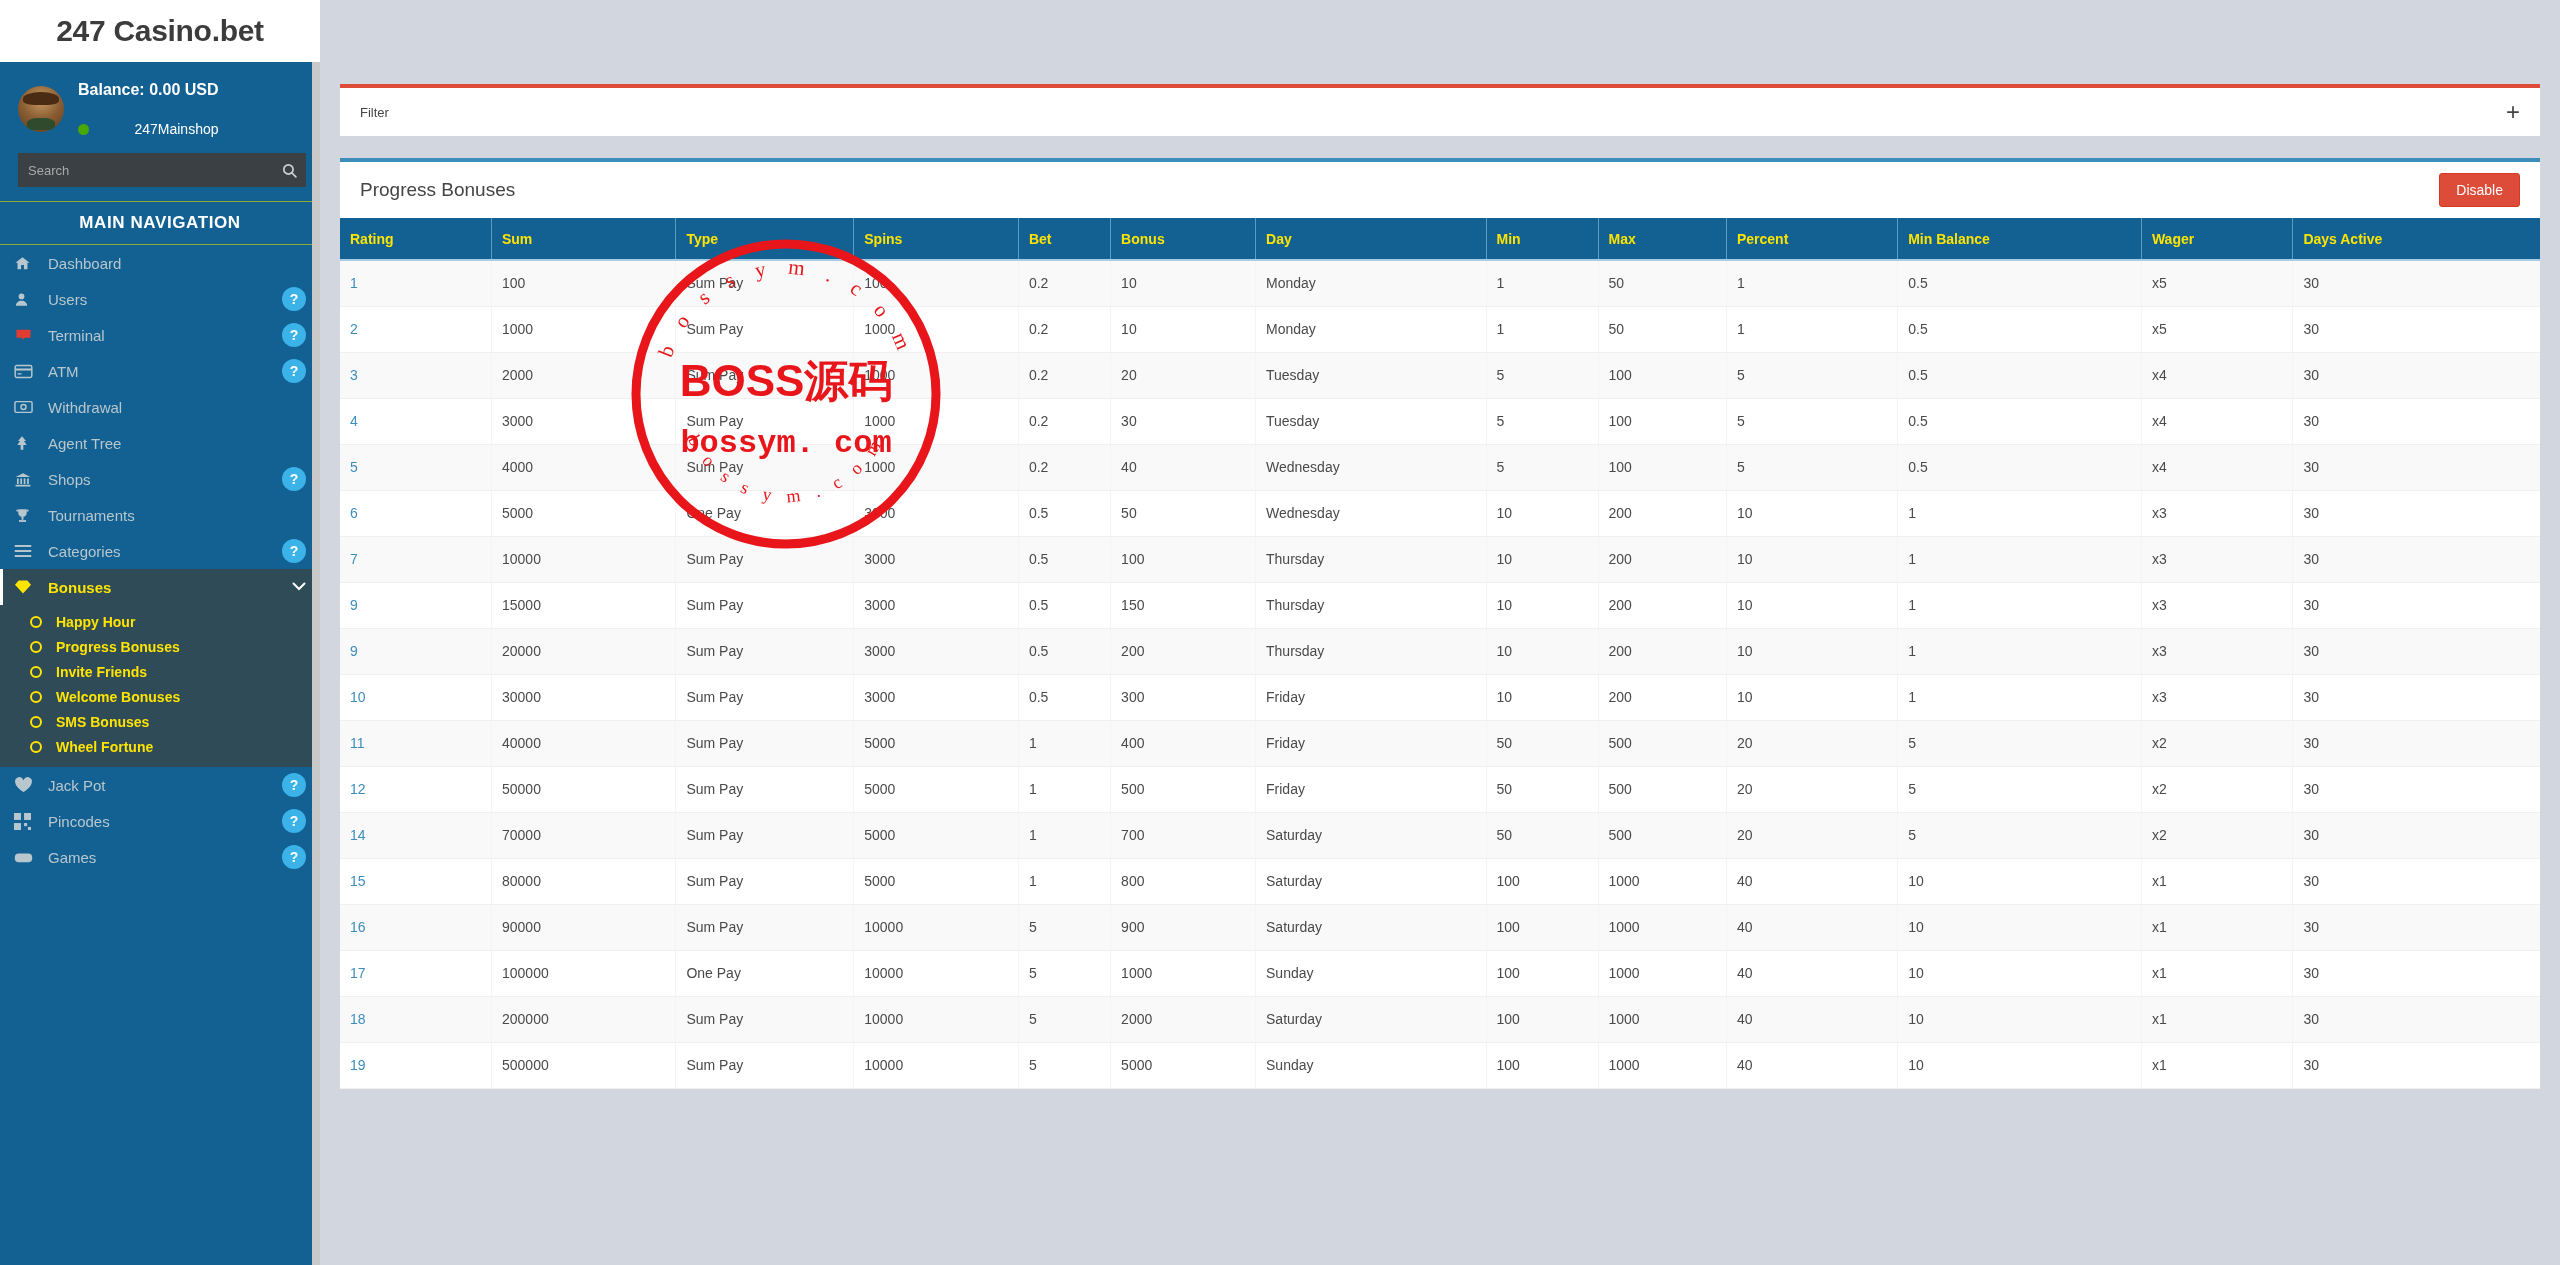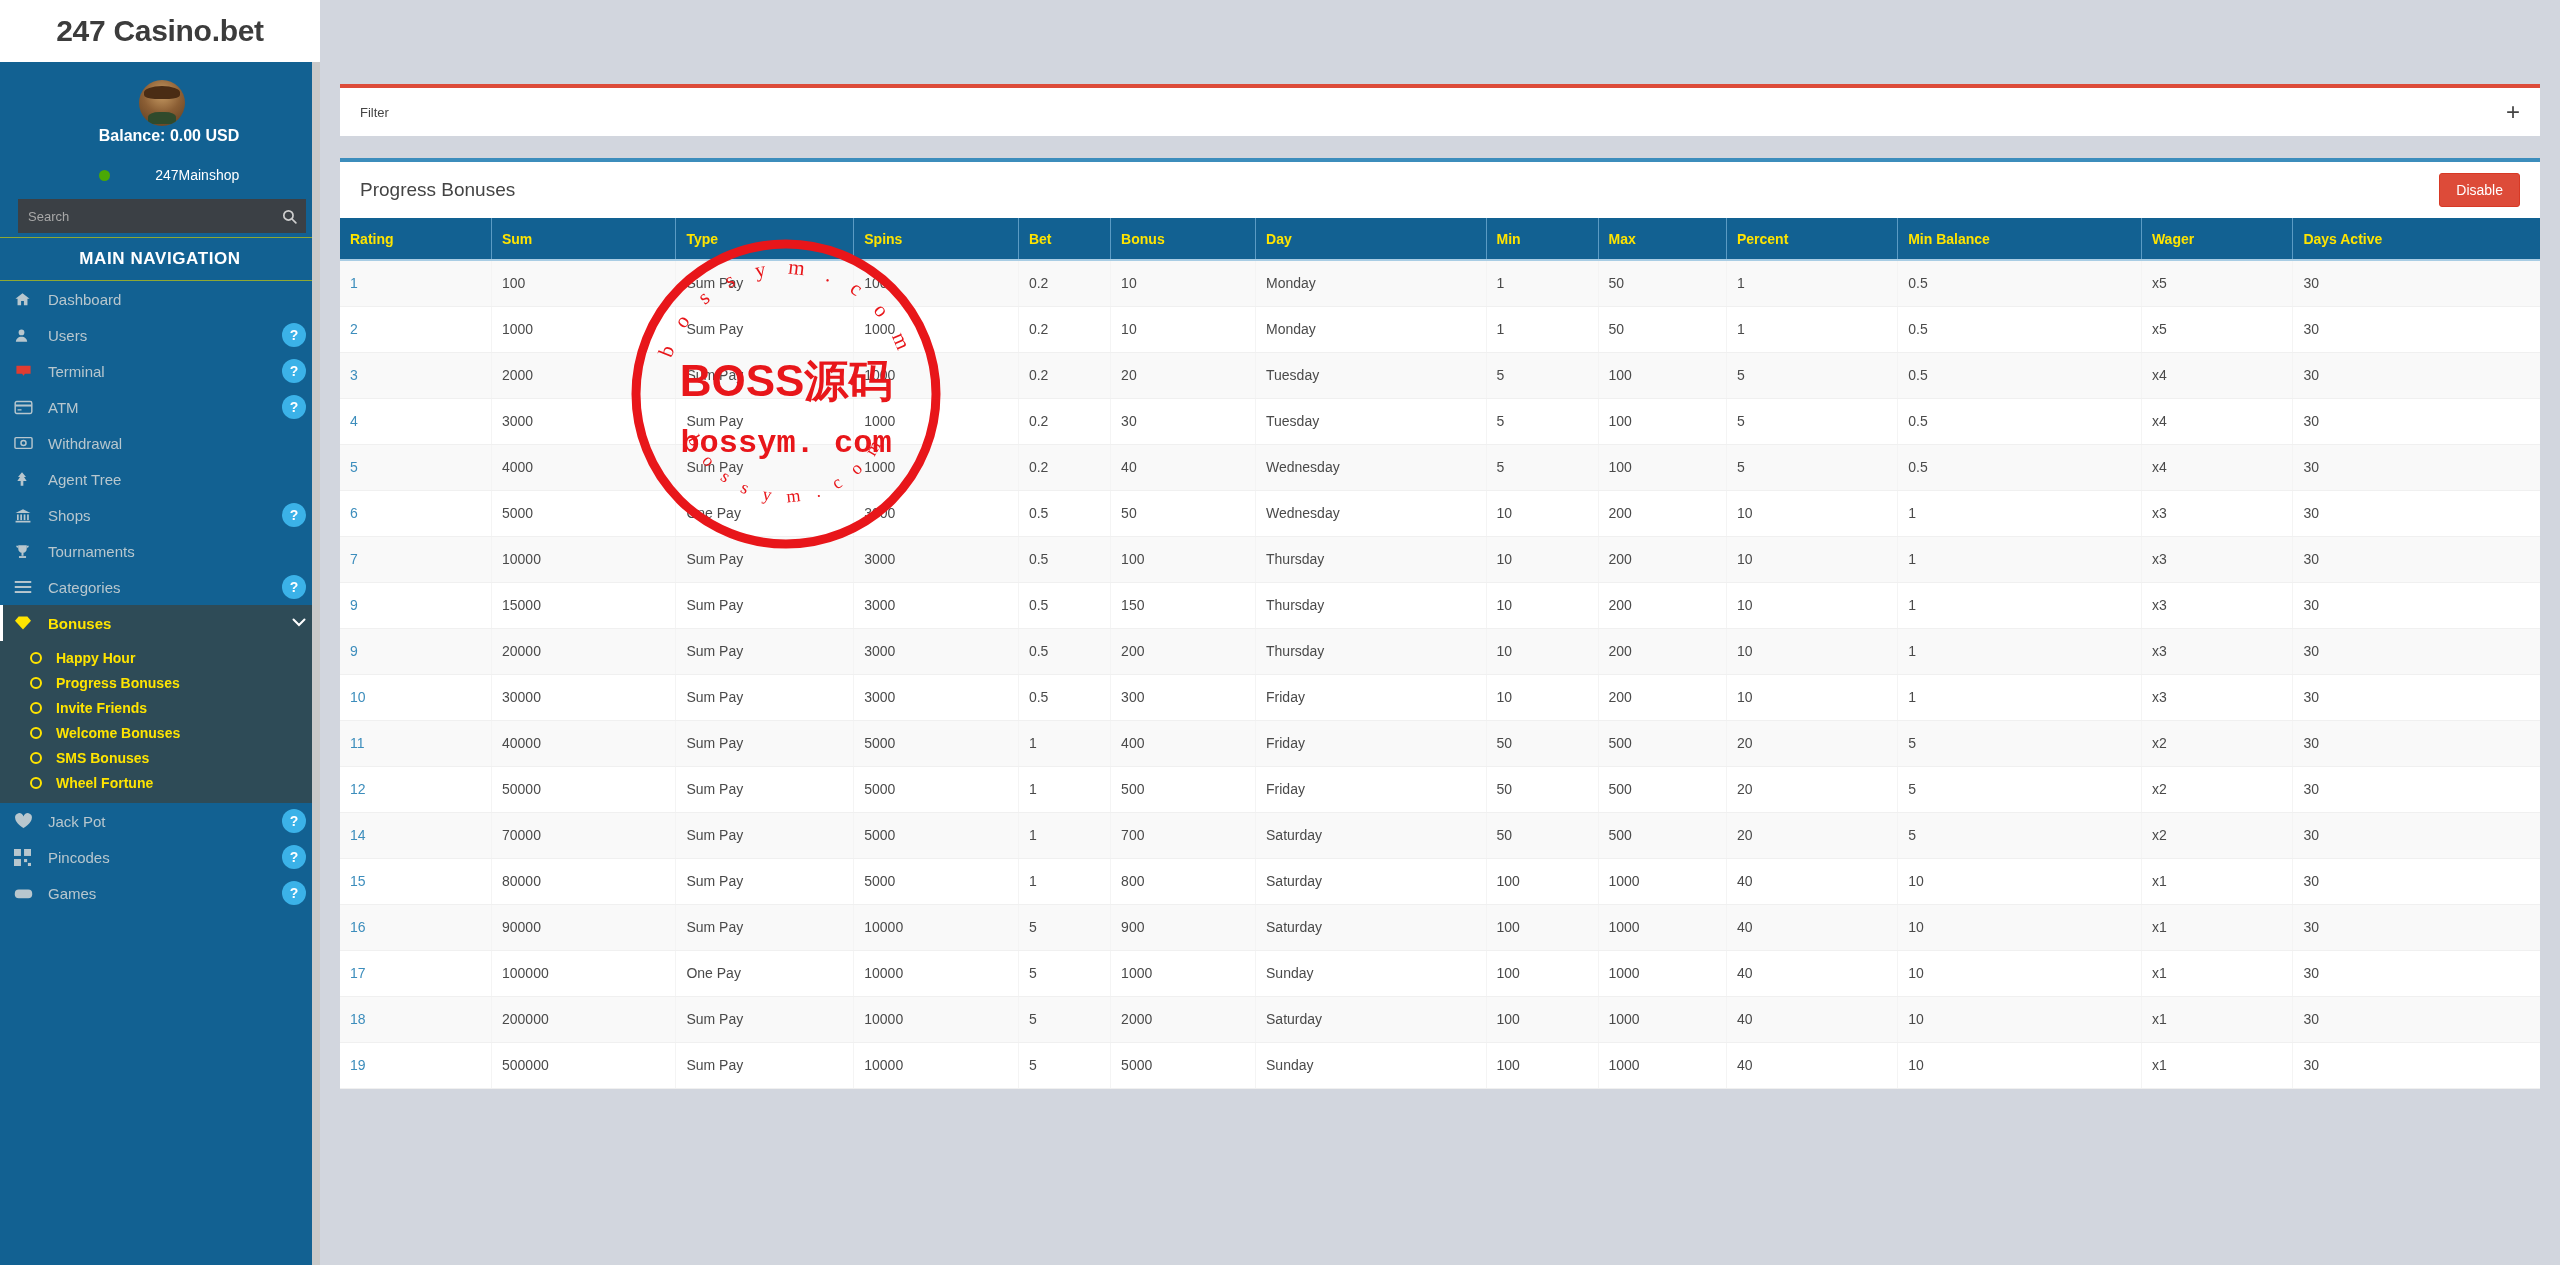--- a/index.html
+++ b/index.html
@@ -36,21 +36,21 @@
   #logout-btn {
     width: 62px; height: 62px; display: flex; align-items: center; justify-content: center;
     border-left: 1px solid #9fb8c8; cursor: pointer;
   }
 
   
   #sidebar {
     position: absolute; top: 62px; left: 0; width: 320px; height: 1203px;
     background: #126192; overflow: hidden;
   }
-  #user-panel { display: flex; align-items: center; padding: 18px 14px 16px 18px; flex-direction: column; }
+  #user-panel { display: flex; align-items: center; padding: 18px 14px 16px 18px; }
   #avatar {
     width: 46px; height: 46px; border-radius: 50%; flex-shrink: 0;
     background: radial-gradient(circle at 50% 30%, #c79b63 0%, #8b5e34 48%, #5c3b1e 100%);
     position: relative; overflow: hidden;
   }
   #avatar::before {
     content: ""; position: absolute; left: 5px; top: 6px; width: 36px; height: 13px;
     background: #4a2c14; border-radius: 50% 50% 30% 30%;
   }
   #avatar::after {
@@ -66,21 +66,21 @@
   #search-wrap { padding: 0 14px 0 18px; }
   #search-box { display: flex; align-items: center; background: #3b4045; height: 34px; }
   #search-input {
     flex: 1; background: transparent; border: none; outline: none;
     color: #ccc; font-size: 13px; padding: 0 10px; font-family: "Liberation Sans", sans-serif;
   }
   #search-input::placeholder { color: #a8a8a8; }
   #search-btn { width: 34px; height: 34px; display: flex; align-items: center; justify-content: center; cursor: pointer; background: transparent; border: none; }
 
   #nav-header {
-    margin-top: 4px; height: 44px;
+    margin-top: 14px; height: 44px;
     border-top: 1px solid #8fa832; border-bottom: 1px solid #8fa832;
     display: flex; align-items: center; justify-content: center;
     color: #ffffff; font-size: 17px; font-weight: bold; letter-spacing: 0.6px;
   }
 
   .nav-item {
     display: flex; align-items: center; height: 36px; padding: 0 14px 0 14px;
     color: #b8c7ce; font-size: 15px; cursor: pointer; position: relative;
   }
   .nav-item .ico { width: 34px; display: flex; align-items: center; justify-content: flex-start; flex-shrink: 0; }

